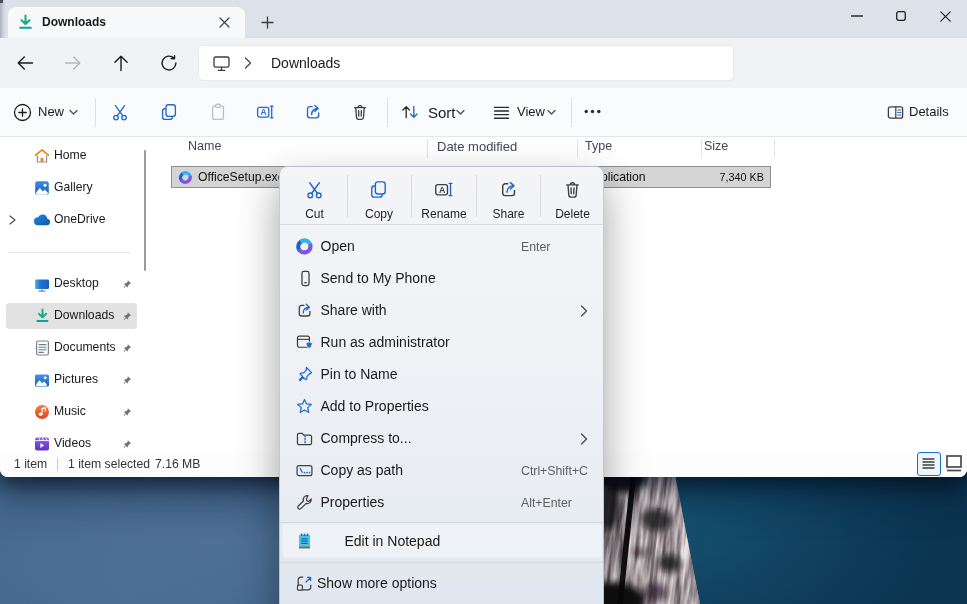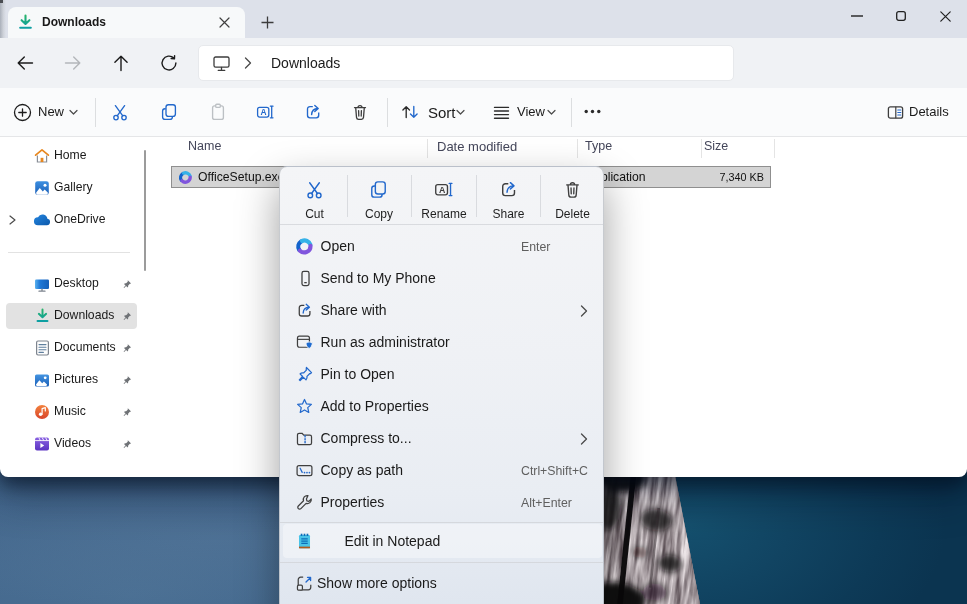--- a/index.html
+++ b/index.html
@@ -318,20 +318,37 @@
     <svg class="abs icon" style="left:122px;top:375px;" width="10" height="10" viewBox="0 0 16 16">
         <path d="M9.3 1.8 l4.9 4.9 -1.1 1.1 -.5 -.15 -2.7 2.7 c.25 1.2 -.05 2.4 -.95 3.3 l-2.45 -2.45 -3.1 3.1 -.85 -.85 3.1 -3.1 -2.45 -2.45 c.9 -.9 2.1 -1.2 3.3 -.95 l2.7 -2.7 -.15 -.5z" fill="#6f7276"></path>
       </svg>
     <svg class="abs icon" style="left:122px;top:407px;" width="10" height="10" viewBox="0 0 16 16">
         <path d="M9.3 1.8 l4.9 4.9 -1.1 1.1 -.5 -.15 -2.7 2.7 c.25 1.2 -.05 2.4 -.95 3.3 l-2.45 -2.45 -3.1 3.1 -.85 -.85 3.1 -3.1 -2.45 -2.45 c.9 -.9 2.1 -1.2 3.3 -.95 l2.7 -2.7 -.15 -.5z" fill="#6f7276"></path>
       </svg>
     <svg class="abs icon" style="left:122px;top:439px;" width="10" height="10" viewBox="0 0 16 16">
         <path d="M9.3 1.8 l4.9 4.9 -1.1 1.1 -.5 -.15 -2.7 2.7 c.25 1.2 -.05 2.4 -.95 3.3 l-2.45 -2.45 -3.1 3.1 -.85 -.85 3.1 -3.1 -2.45 -2.45 c.9 -.9 2.1 -1.2 3.3 -.95 l2.7 -2.7 -.15 -.5z" fill="#6f7276"></path>
       </svg>
     <div class="abs" style="left:144px;top:150px;width:2px;height:121px;background:#9b9b9b;border-radius:1px;"></div>
+    <div class="abs" id="statusbar" style="left:0;top:452px;width:967px;height:25px;background:#fdfdfd;border-radius:0 0 8px 8px;">
+      <div class="abs" style="left:14px;top:5px;font-size:12.2px;color:#333;">1 item</div>
+      <div class="abs" style="left:57px;top:6px;width:1px;height:13px;background:#c9c9c9;"></div>
+      <div class="abs" style="left:68px;top:5px;font-size:12.2px;color:#333;">1 item selected</div>
+      <div class="abs" style="left:155px;top:5px;font-size:12.2px;color:#333;">7.16 MB</div>
+      <div class="abs" style="left:917px;top:0px;width:24px;height:24px;border:1.5px solid #1a70d7;border-radius:3px;background:#eef4fb;">
+        <svg class="abs icon" style="left:4px;top:5px;" width="13" height="11" viewBox="0 0 13 11">
+            <path d="M0.5 1 h12 M0.5 4 h12 M0.5 7 h12 M0.5 10 h12" stroke="#3d3d3d" stroke-width="1.6"></path>
+          </svg>
+      </div>
+      <div class="abs" style="left:946px;top:3px;width:16px;height:18px;">
+        <svg class="icon" width="16" height="18" viewBox="0 0 16 18">
+            <rect x="1" y="1" width="14" height="11" fill="none" stroke="#4a4a4a" stroke-width="1.7"></rect>
+            <path d="M1 15.5 h14" stroke="#4a4a4a" stroke-width="1.7"></path>
+          </svg>
+      </div>
+    </div>
   </div>
 
   <div class="abs" id="menu" style="left:279px;top:166px;width:325px;height:470px;border-radius:8px;border:1px solid rgba(120,125,135,.35);box-shadow:0 18px 42px rgba(0,0,0,.38);background:linear-gradient(180deg,#f4f5f7 0%,#eff1f5 40%,#e9edf3 70%,#dde4ee 100%);overflow:hidden;">
 
     <svg class="abs icon" style="left:24px;top:12px;" width="21" height="21" viewBox="0 0 20 20">
         <circle cx="6" cy="15.6" r="2.2" fill="none" stroke="#2268cc" stroke-width="1.35"></circle>
         <circle cx="14" cy="15.6" r="2.2" fill="none" stroke="#2268cc" stroke-width="1.35"></circle>
         <path d="M7.2 13.8 L14.6 3.6 M12.8 13.8 L5.4 3.6" fill="none" stroke="#2268cc" stroke-width="1.35" stroke-linecap="round"></path>
       </svg>
     <div class="abs" style="left:34.5px;top:37px;width:0;text-align:center;"><span style="margin-left:-50px;display:inline-block;width:100px;font-size:12px;color:#1f1f1f;">Cut</span></div>
@@ -397,21 +414,21 @@
           <path d="M14.9 9.3 c1.1.5 2.2.8 3.3.8 0 3 -1.1 5.1 -3.3 6.2 -2.2 -1.1 -3.3 -3.2 -3.3 -6.2 1.1 0 2.2 -.3 3.3 -.8z" fill="#1f6bd0" stroke="#eef1f5" stroke-width="1"></path>
         </svg>
     </div>
     <div class="abs" style="left:40.5px;top:167px;font-size:14px;color:#1a1a1a;">Run as administrator</div>
 
     <div class="abs" style="left:15px;top:197.5px;">
       <svg class="icon" width="19" height="19" viewBox="0 0 20 20">
           <path d="M12 2.6 l5.4 5.4 -1.2 1.2 -.6 -.2 -3 3 c.3 1.3 0 2.7 -1 3.7 l-2.7 -2.7 -3.5 3.5 -.9 -.9 3.5 -3.5 -2.7 -2.7 c1 -1 2.4 -1.3 3.7 -1 l3 -3 -.2 -.6z" fill="none" stroke="#2268cc" stroke-width="1.3" stroke-linejoin="round"></path>
         </svg>
     </div>
-    <div class="abs" style="left:40.5px;top:199px;font-size:14px;color:#1a1a1a;">Pin to Open</div>
+    <div class="abs" style="left:40.5px;top:199px;font-size:14px;color:#1a1a1a;">Pin to Name</div>
 
     <div class="abs" style="left:15px;top:229.5px;">
       <svg class="icon" width="19" height="19" viewBox="0 0 20 20">
           <path d="M10 2.6 l2.15 4.7 5.1 .5 -3.85 3.4 1.1 5.05 -4.5 -2.65 -4.5 2.65 1.1 -5.05 -3.85 -3.4 5.1 -.5z" fill="none" stroke="#2268cc" stroke-width="1.3" stroke-linejoin="round"></path>
         </svg>
     </div>
     <div class="abs" style="left:40.5px;top:231px;font-size:14px;color:#1a1a1a;">Add to Properties</div>
 
     <div class="abs" style="left:15px;top:261.5px;">
       <svg class="icon" width="19" height="19" viewBox="0 0 20 20">

